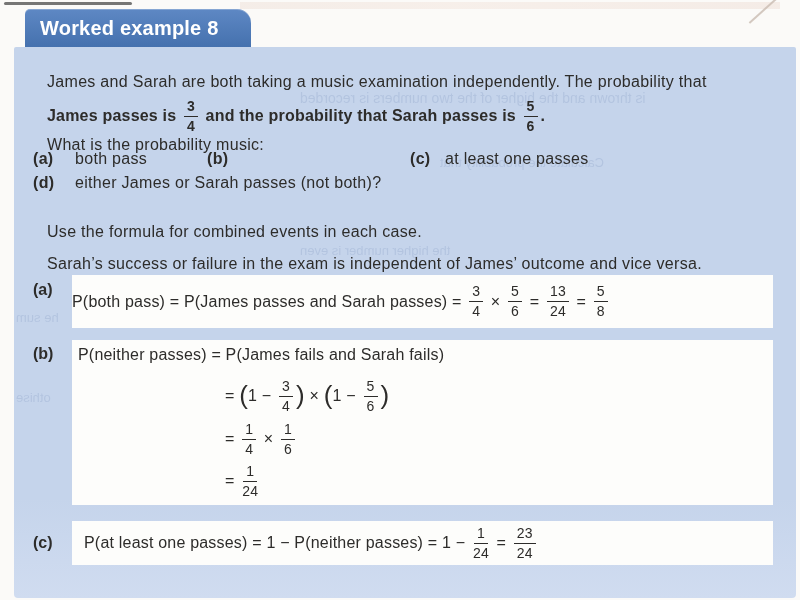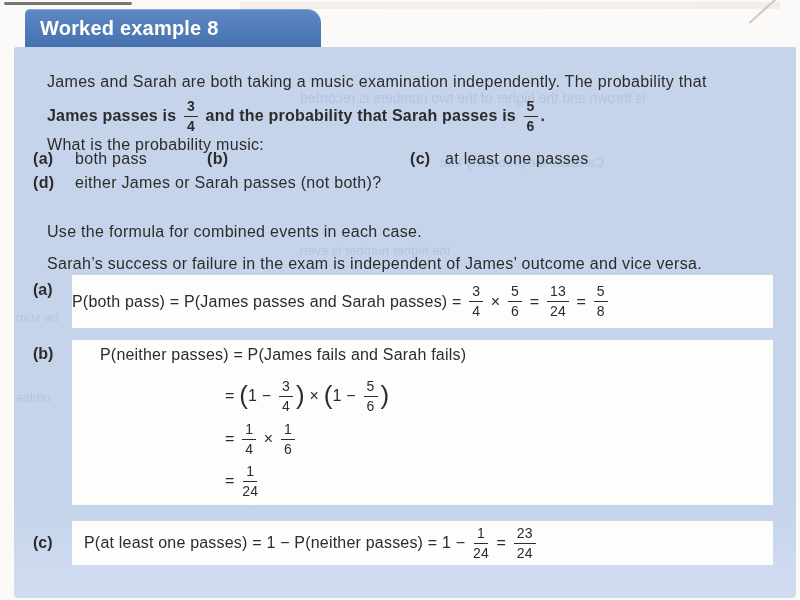--- a/index.html
+++ b/index.html
@@ -11,21 +11,21 @@
   }
   .page{position:relative;width:800px;height:600px;}
 
   
   .scan-line-top{position:absolute;left:4px;top:2px;width:128px;height:3px;background:#4a4a4a;opacity:.75;border-radius:2px;}
   .scan-smudge{position:absolute;left:240px;top:2px;width:540px;height:7px;background:linear-gradient(90deg,#efe2da,#f3e6de 40%,#efe0d8);opacity:.55;}
   .scan-diag{position:absolute;right:14px;top:8px;width:42px;height:2px;background:#c9bbb1;transform:rotate(-42deg);opacity:.8;}
 
   
   .tab{
-    position:absolute;left:25px;top:9px;width:296px;height:38px;
+    position:absolute;left:25px;top:9px;width:226px;height:38px;
     background:linear-gradient(180deg,var(--tab-top,#5e88c4),var(--tab-bot,#4571ae));
     border-radius:5px 14px 0 0;
     box-shadow:inset 0 1px 0 rgba(255,255,255,.25);
     display:flex;align-items:center;
   }
   .tab-title{color:var(--header-text,#ffffff);font-weight:bold;font-size:20px;padding-left:15px;letter-spacing:.2px;}
 
   
   .panel{
     position:absolute;left:14px;top:47px;width:782px;height:551px;
@@ -47,21 +47,21 @@
   .sol-label{position:absolute;font-weight:bold;font-size:16px;}
   .lab-a{left:19px;top:234px;} .lab-b{left:19px;top:298px;} .lab-c{left:19px;top:487px;}
 
   .box{position:absolute;left:58px;width:701px;background:var(--box,#fdfdfb);}
   .box-a{top:228px;height:53px;display:flex;align-items:center;padding-left:0;box-sizing:border-box;}
   .box-b{top:293px;height:165px;}
   .box-c{top:474px;height:44px;display:flex;align-items:center;padding-left:12px;box-sizing:border-box;}
 
   .formula{display:flex;align-items:center;font-size:16px;letter-spacing:.2px;}
   .box-b .formula{position:absolute;}
-  .fb1{left:28px;top:6px;}
+  .fb1{left:6px;top:6px;}
   .fb2{left:153px;top:34px;height:44px;}
   .fb3{left:153px;top:78px;height:42px;}
   .fb4{left:153px;top:120px;height:42px;}
   .ftext{white-space:pre;}
   .bigparen{font-size:26px;font-weight:300;line-height:1;transform:translateY(-1px);}
 
   .frac{display:inline-flex;flex-direction:column;align-items:center;margin:0 3px;line-height:1.05;font-size:14px;}
   .frac .num{padding:0 3px 2px;border-bottom:1.5px solid var(--text,#2d2c2a);}
   .frac .den{padding-top:2px;}
 

